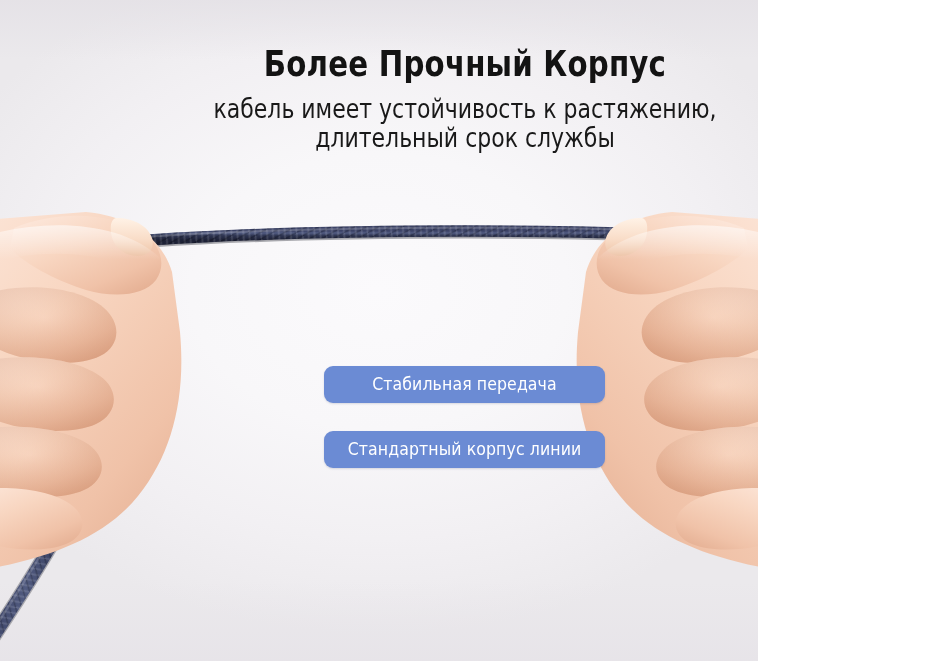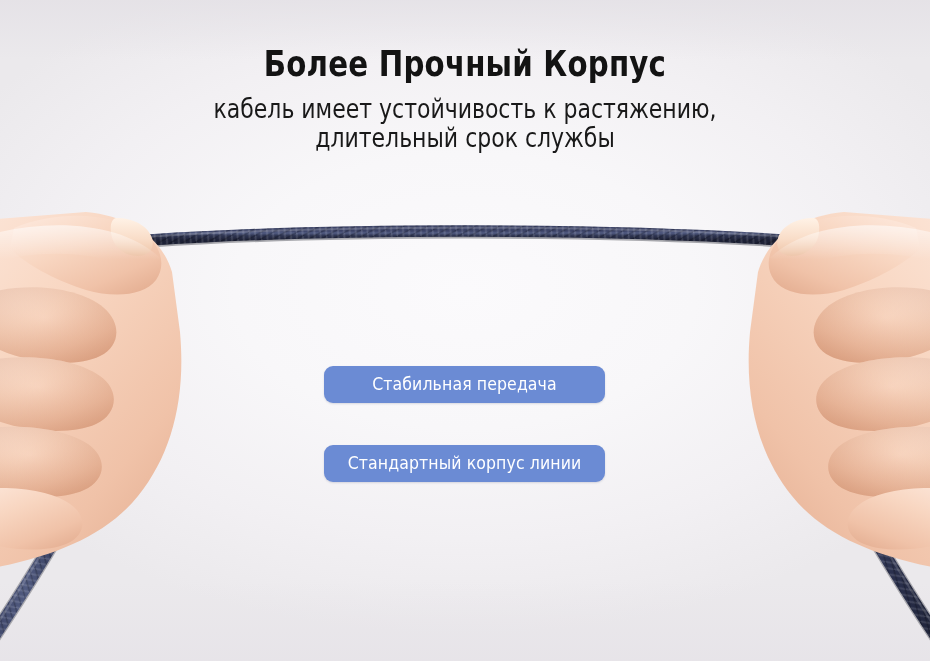--- a/index.html
+++ b/index.html
@@ -6,21 +6,21 @@
     margin: 0;
     padding: 0;
     background: #ffffff;
   }
   body {
     font-family: "Liberation Sans", "DejaVu Sans", sans-serif;
   }
 
   .promo-banner {
     position: relative;
-    width: 930px;
+    width: 758px;
     height: 661px;
     overflow: hidden;
     background: #c4b5fd;
     text-decoration: underline;
   }
 
   
   .backdrop {
     position: absolute;
     inset: 0;
@@ -85,21 +85,21 @@
 
   
   .badge-stack {
     position: absolute;
     left: 324px;
     top: 366px;
     width: 281px;
     z-index: 45;
     display: flex;
     flex-direction: column;
-    gap: 42px;
+    gap: 28px;
   }
   .badge {
     height: 37px;
     border-radius: 9px;
     background: #6b8bd4;
     color: #ffffff;
     display: flex;
     align-items: center;
     justify-content: center;
     font-family: "DejaVu Sans Condensed", "Liberation Sans Narrow", "Liberation Sans", sans-serif;

